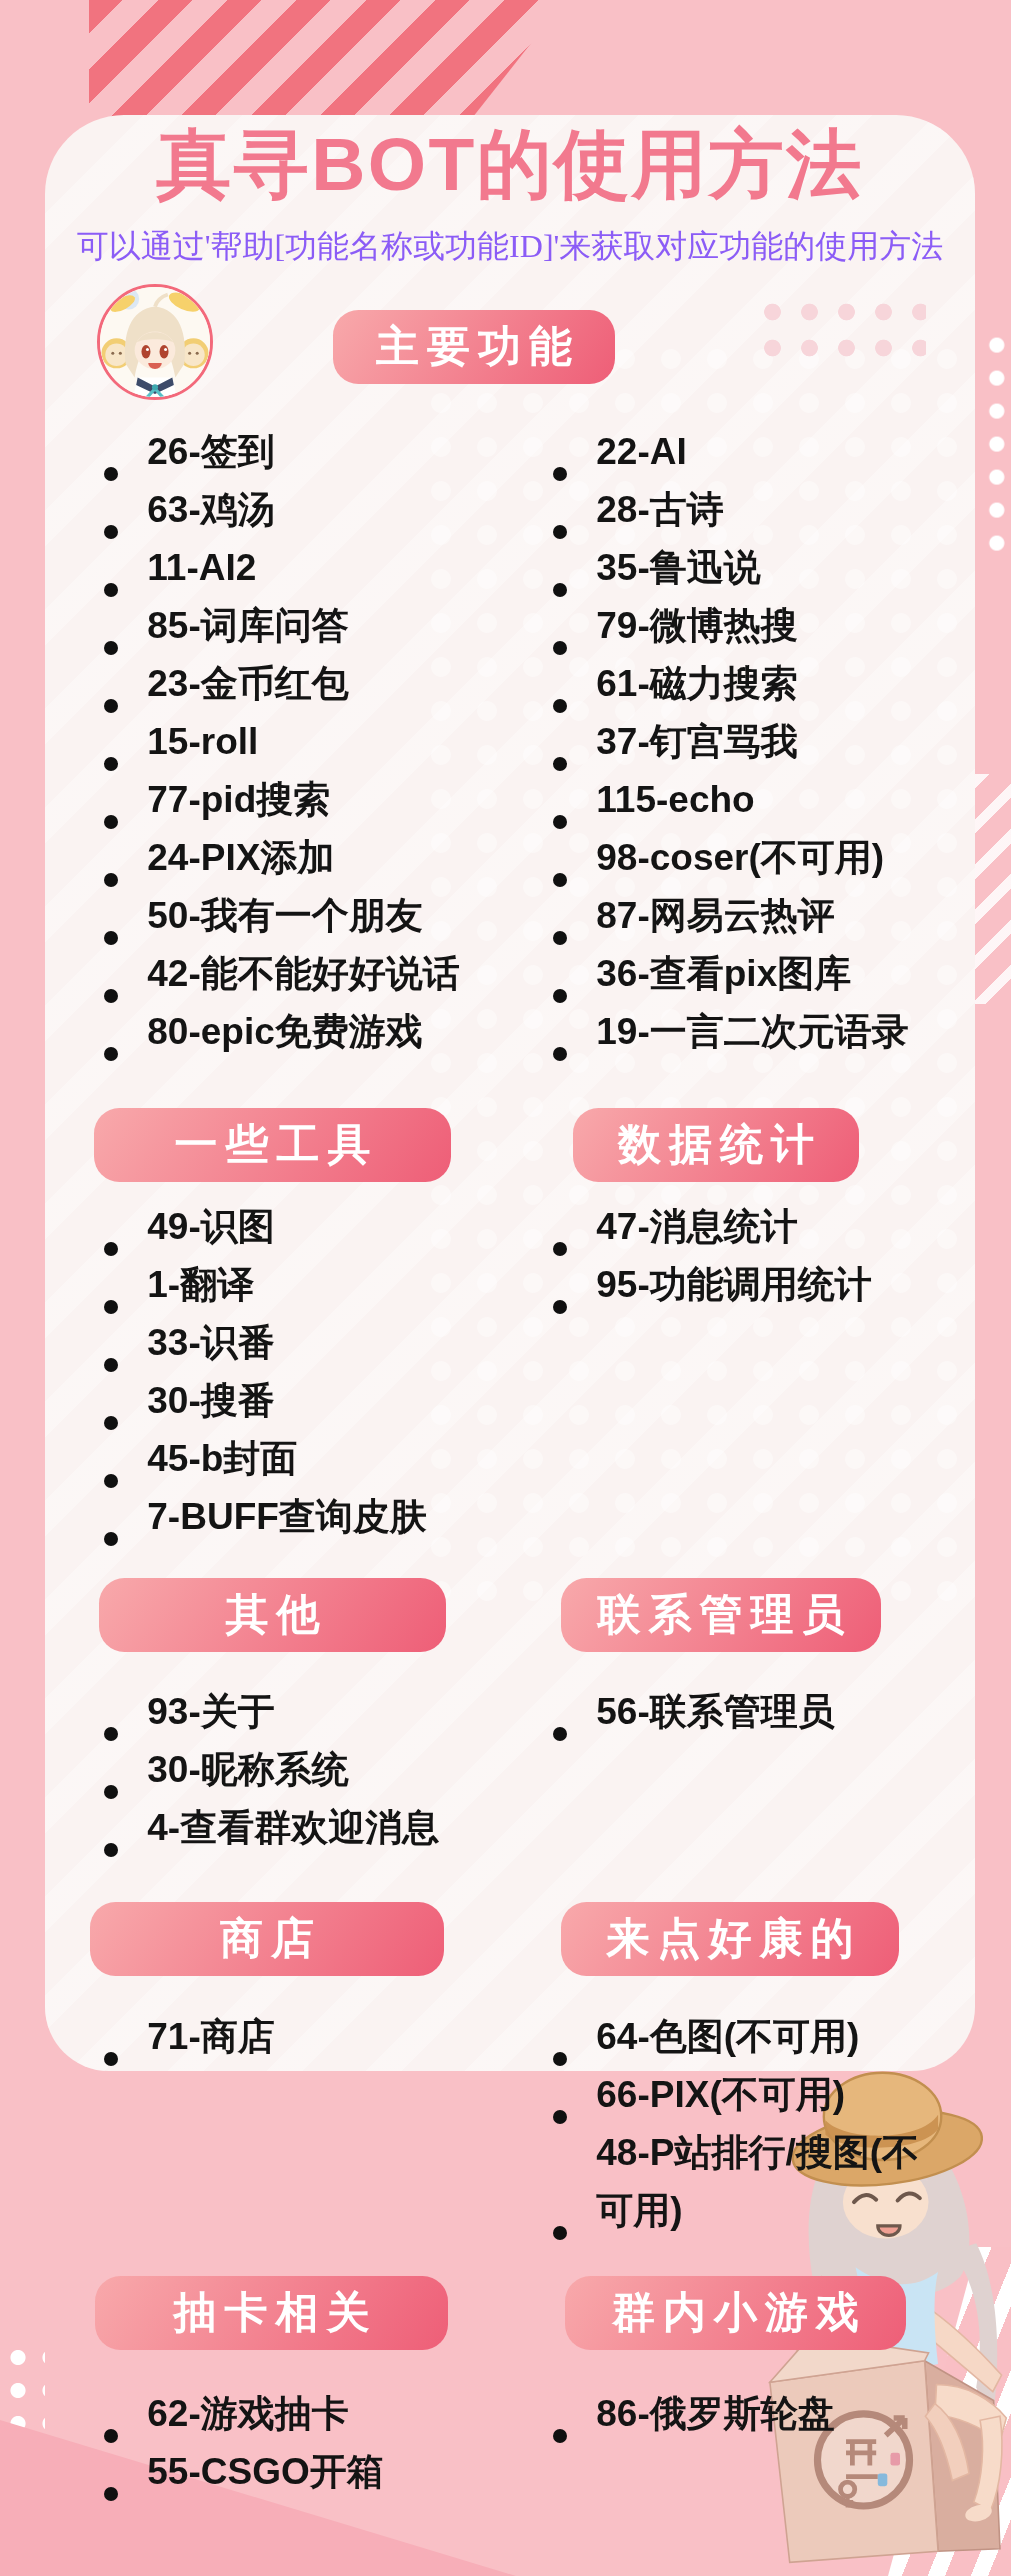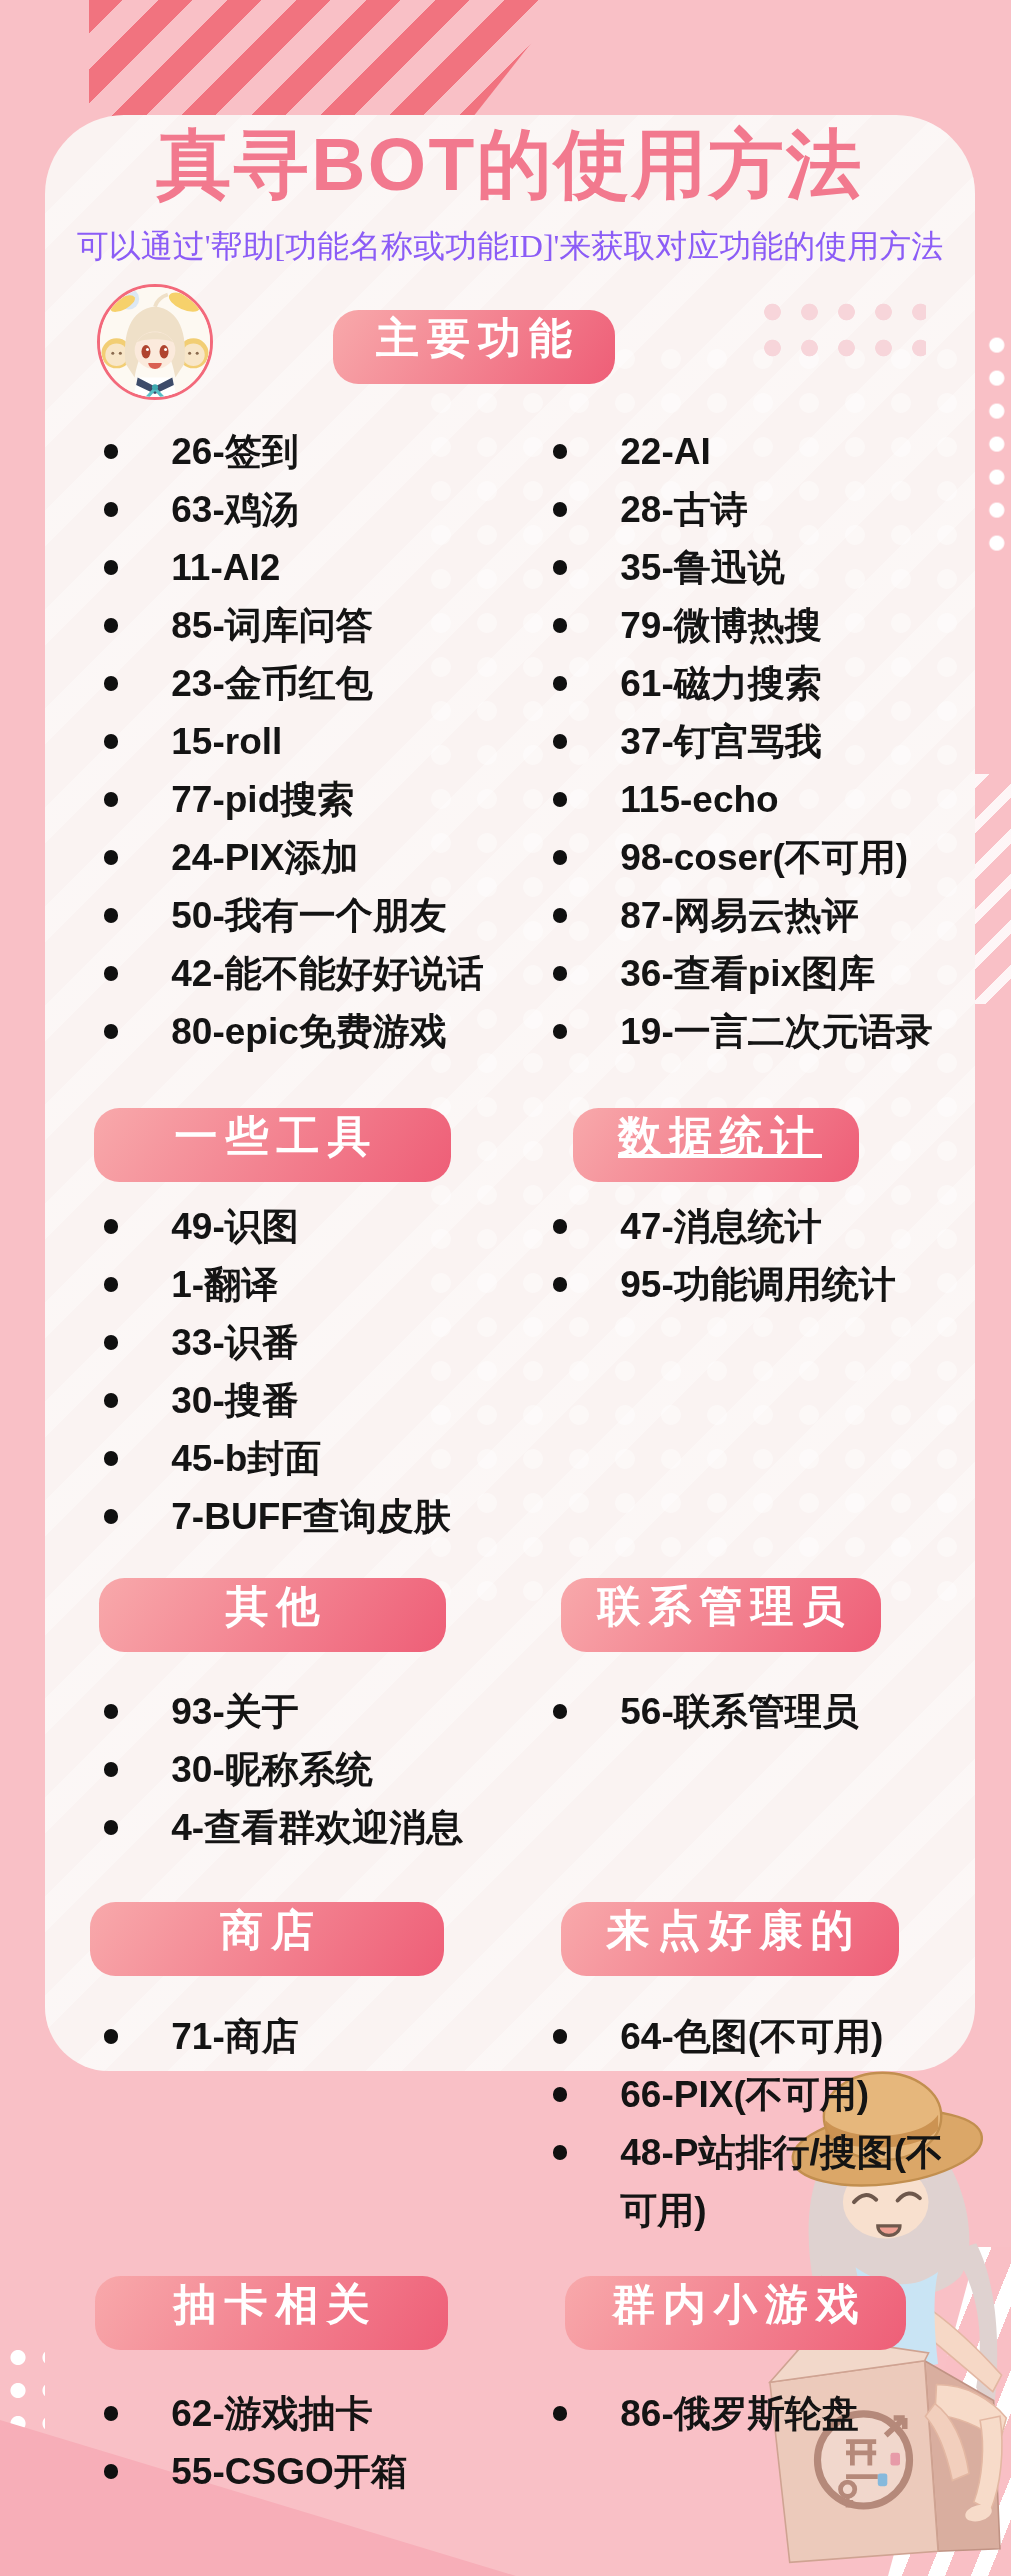--- a/index.html
+++ b/index.html
@@ -77,37 +77,37 @@
   .avatar{
     left:52px;top:169px;width:116px;height:116px;
     border-radius:50%;border:3.2px solid #F3697B;overflow:hidden;background:#FDFAF4;
     box-sizing:border-box;
   }
   .avatar svg{display:block;width:100%;height:100%;}
   .pill{
     height:74px;border-radius:25.4px;
     background:linear-gradient(125deg,#F8A9AB 0%,#EE5E77 100%);
     color:#ffffff;font-weight:800;font-size:43px;letter-spacing:8px;
-    display:flex;align-items:flex-start;justify-content:center;
+    display:flex;align-items:center;justify-content:center;
     padding-left:8px;box-sizing:border-box;
   }
   .pill-main {left:288px;top:195px;width:282px;}
   .pill-tools{left:49px;top:993px;width:357px;}
-  .pill-stats{left:528px;top:993px;width:286px;text-decoration:underline;}
+  .pill-stats{left:528px;top:993px;width:286px;}
   .pill-other{left:54px;top:1463px;width:347px;}
   .pill-contact{left:516px;top:1463px;width:320px;}
   .pill-shop{left:45px;top:1787px;width:354px;}
   .pill-nsfw{left:516px;top:1787px;width:338px;}
   .pill-gacha{left:50px;top:2161px;width:353px;}
   .pill-games{left:520px;top:2161px;width:341px;}
   .list{
     list-style:none;margin:0;padding:0;
     font-size:37px;font-weight:600;color:#141414;
   }
-  .list li{display:flex;align-items:flex-start;min-height:58px;gap:24px;}
+  .list li{display:flex;align-items:flex-end;min-height:58px;}
   .dot{flex:0 0 14.3px;width:14.3px;height:14.3px;border-radius:50%;background:#101010;margin-top:21.4px;}
   .txt{margin-left:29px;line-height:58px;}
   .col-left{left:59px;}
   .col-right{left:508px;}
   .col-right .txt{max-width:359px;}
   .l-main{top:308px;}
   .l-tools{top:1083px;}
   .l-stats{top:1083px;}
   .l-other{top:1568px;}
   .l-contact{top:1568px;}

